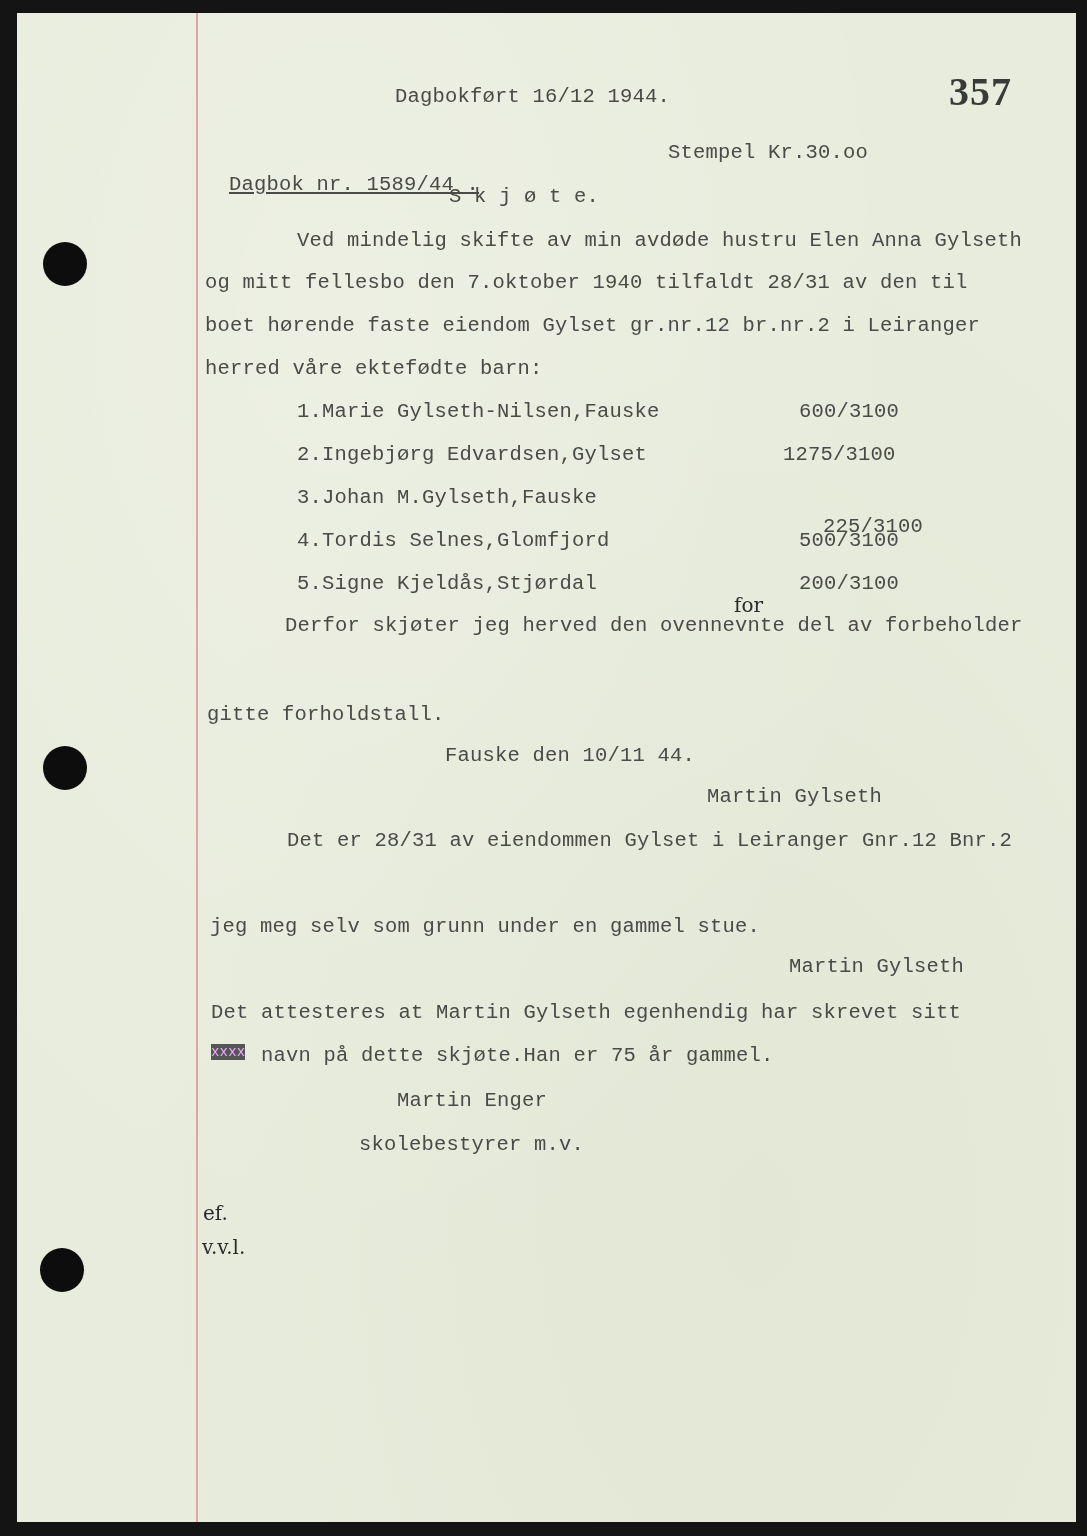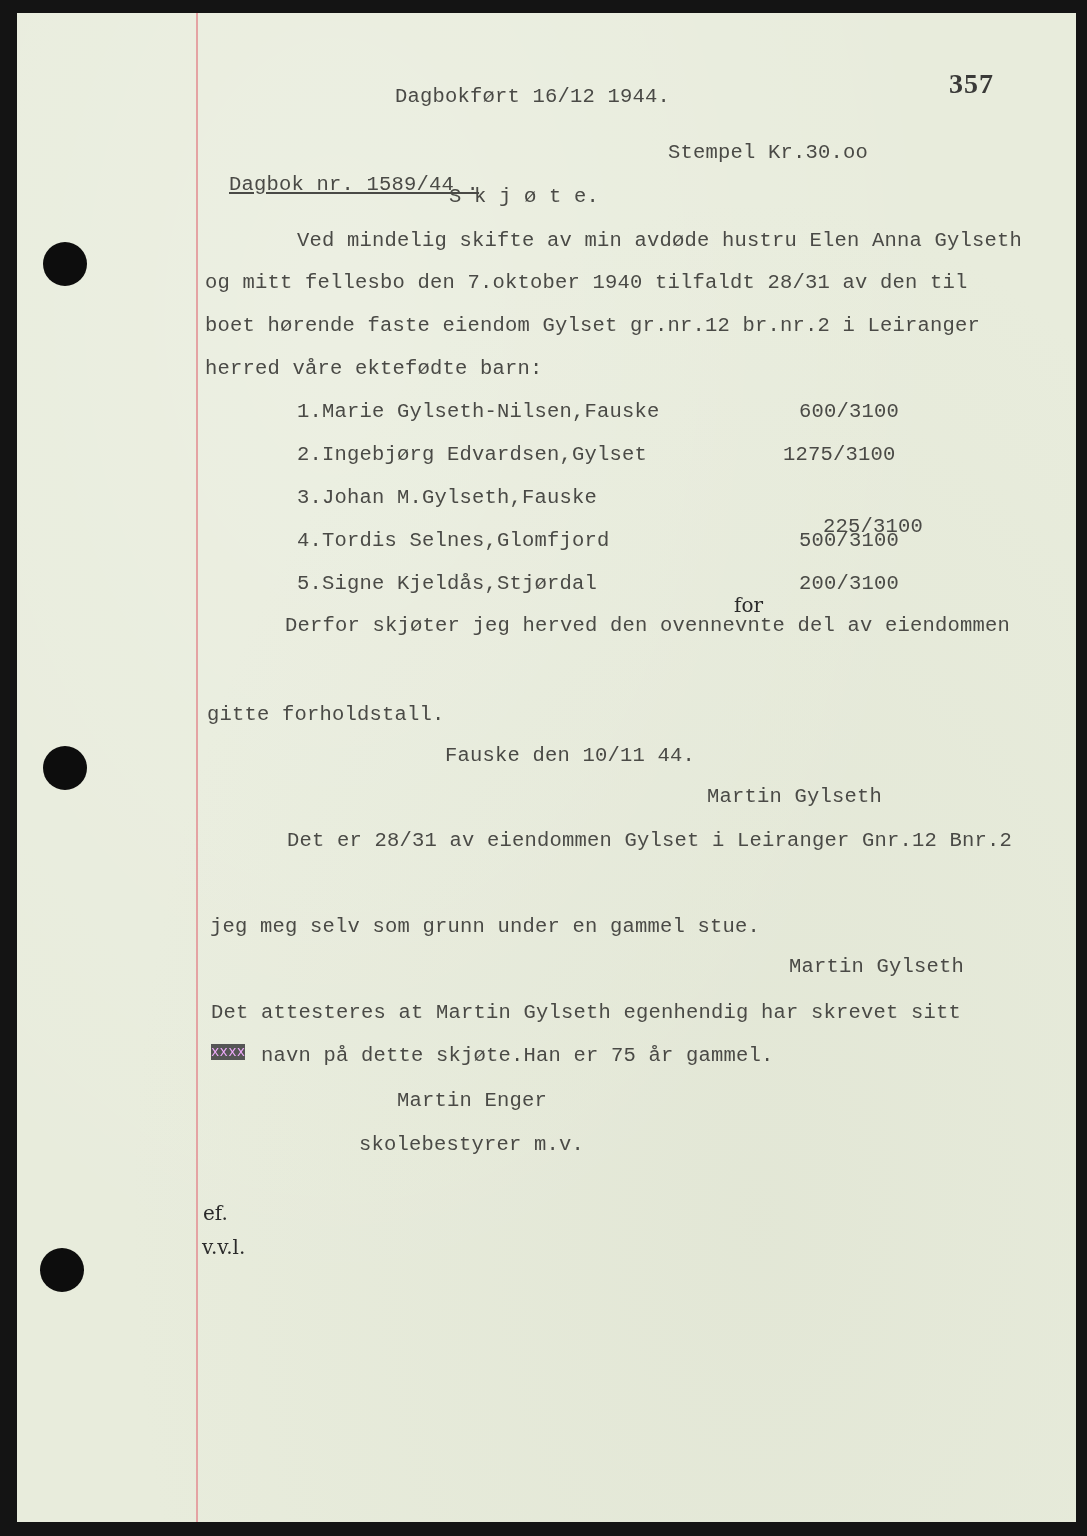--- a/index.html
+++ b/index.html
@@ -10,21 +10,21 @@
     background-image: radial-gradient(ellipse at 30% 20%, rgba(255,255,255,0.18), transparent 60%),
                       radial-gradient(ellipse at 70% 80%, rgba(210,215,195,0.25), transparent 60%);
   }
   .margin-line { position:absolute; left:179px; top:0; width:2px; height:100%; background:#e4a3a3; }
   .hole { position:absolute; width:44px; height:44px; border-radius:50%; background:#0d0d0d; }
   .t {
     position:absolute; white-space:pre;
     font-family:"Liberation Mono", "DejaVu Sans Mono", monospace;
     font-size:20.5px; color:#4a4a46; letter-spacing:0.2px;
   }
-  .pagenum { font-family:"Liberation Serif", serif; font-size:28px; color:#3a3a38; font-weight:bold; letter-spacing:1px; }
+  .pagenum { font-family:"Liberation Serif", serif; font-size:40px; color:#3a3a38; font-weight:bold; letter-spacing:1px; }
   .ul { text-decoration:underline; }
   .hand { position:absolute; font-family:"DejaVu Serif", serif; color:#2a2a2a; font-size:20px; }
   .struck { background:#555; color:#f0abfc; }
 </style>
 </head>
 <body>
 
 <div class="page">
   <div class="margin-line"></div>
   <div class="hole" style="left:26px; top:229px;"></div>
@@ -50,21 +50,21 @@
     <div class="t" style="left:766px; top:430px;">1275/3100</div>
     <div class="t" style="left:280px; top:473px;">3.Johan M.Gylseth,Fauske</div>
     <div class="t" style="left:806px; top:473px;margin-top:29px;">225/3100</div>
     <div class="t" style="left:280px; top:516px;">4.Tordis Selnes,Glomfjord</div>
     <div class="t" style="left:782px; top:516px;">500/3100</div>
     <div class="t" style="left:280px; top:559px;">5.Signe Kjeldås,Stjørdal</div>
     <div class="t" style="left:782px; top:559px;">200/3100</div>
   </div>
 
   <div class="hand" style="left:717px; top:580px;">for</div>
-  <div class="t" style="left:268px; top:601px;">Derfor skjøter jeg herved den ovennevnte del av eiendommen</div>
+  <div class="t" style="left:268px; top:601px;">Derfor skjøter jeg herved den ovennevnte del av forbeholder</div>
   <div class="t" style="left:190px; top:690px;">gitte forholdstall.</div>
 
   <div class="t" style="left:428px; top:731px;">Fauske den 10/11 44.</div>
   <div class="t" style="left:690px; top:772px;">Martin Gylseth</div>
 
   <div class="t" style="left:270px; top:816px;">Det er 28/31 av eiendommen Gylset i Leiranger Gnr.12 Bnr.2</div>
   <div class="t" style="left:193px; top:902px;">jeg meg selv som grunn under en gammel stue.</div>
   <div class="t" style="left:772px; top:942px;">Martin Gylseth</div>
 
   <div class="t" style="left:194px; top:988px;">Det attesteres at Martin Gylseth egenhendig har skrevet sitt</div>

